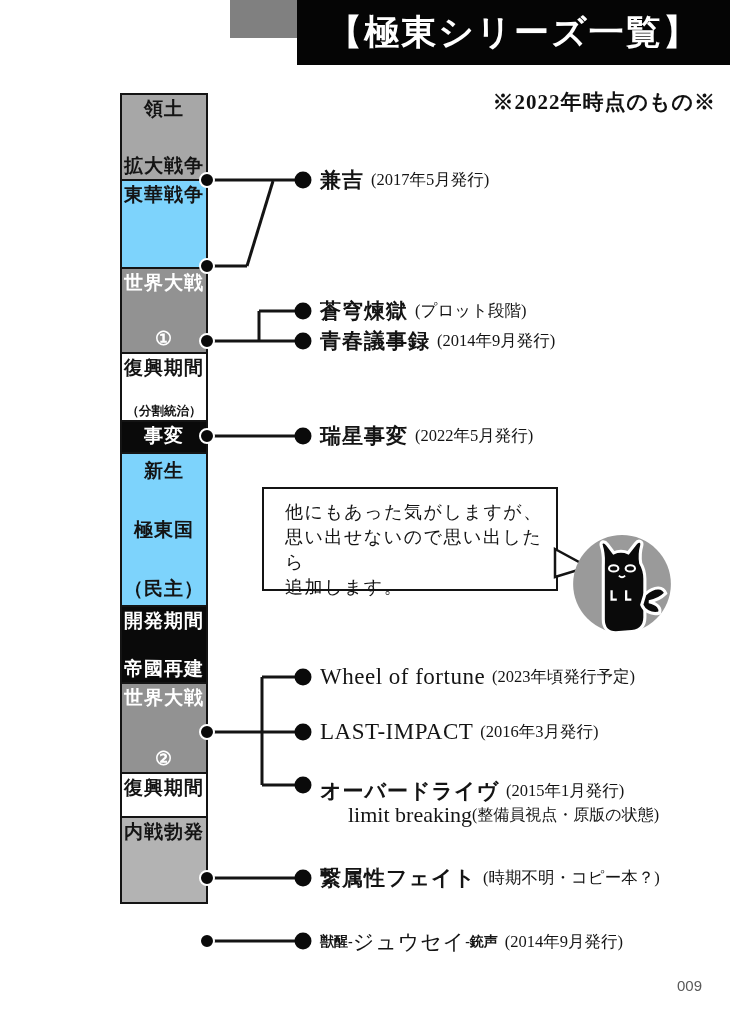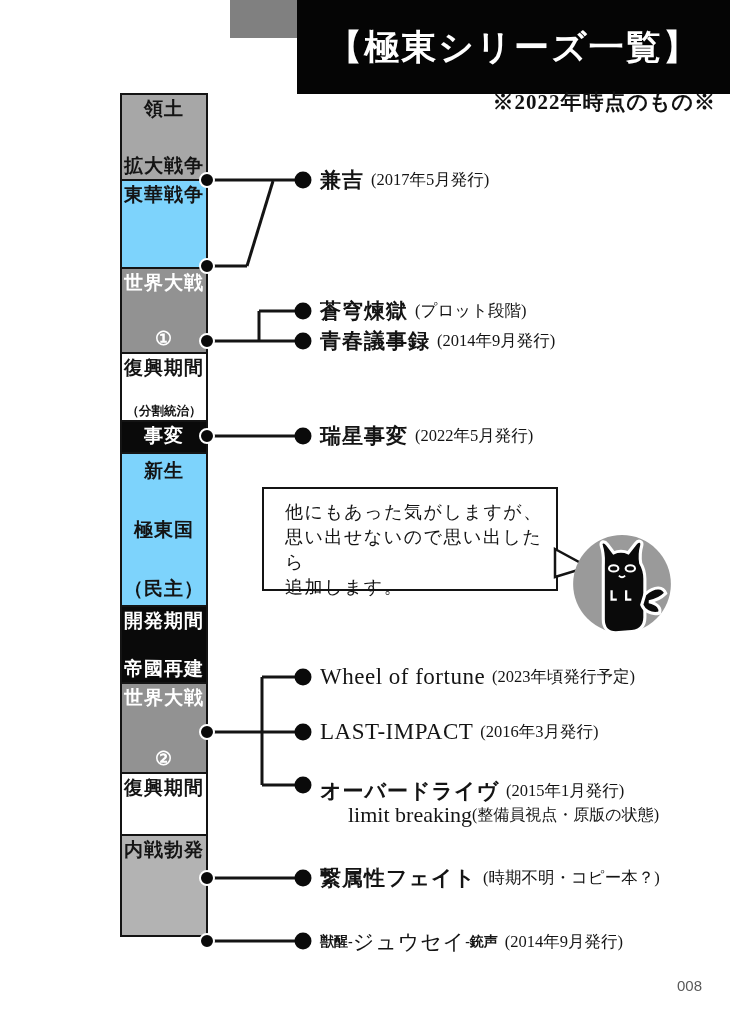--- a/index.html
+++ b/index.html
@@ -1,21 +1,21 @@
 <!DOCTYPE html>
 <html><head>
 <meta charset="utf-8">
 <style>
   * { margin:0; padding:0; box-sizing:border-box; }
   body { background:#e8e8e8; font-family:"Liberation Serif","DejaVu Serif",serif; }
   .page { position:relative; width:730px; height:1024px; background:#ffffff; margin:0 auto; overflow:hidden; }
 
   
   .banner-tab { position:absolute; left:230px; top:0; width:75px; height:38px; background:#808080; }
-  .banner { position:absolute; left:297px; top:0; width:433px; height:94px; background:#050505;
+  .banner { position:absolute; left:297px; top:0; width:433px; height:65px; background:#050505;
             display:flex; align-items:center; justify-content:center; }
   .banner .title { color:#ffffff; font-size:35px; font-weight:600; letter-spacing:2px; }
   .note { position:absolute; right:14px; top:88px; font-size:21px; font-weight:600; color:#111; letter-spacing:1px; }
 
   
   .tl-block { position:absolute; left:120px; width:88px; border:2px solid #141414;
               display:flex; flex-direction:column; align-items:center; justify-content:space-between;
               text-align:center; font-weight:600; color:#141414; }
   .tl-block .ln { font-size:19px; line-height:27px; letter-spacing:1px; }
   .tl-block .ln-small { font-size:12.5px; line-height:18px; letter-spacing:0; }
@@ -91,21 +91,21 @@
     <div class="ln">開発期間</div>
     <div class="ln">帝國再建</div>
   </div>
   <div class="tl-block bg-gray-dark" style="top:682px;height:92px;">
     <div class="ln">世界大戦</div>
     <div class="ln">②</div>
   </div>
   <div class="tl-block bg-white" style="top:772px;height:92px;">
     <div class="ln">復興期間</div>
   </div>
-  <div class="tl-block bg-gray-mid2" style="top:834px;height:103px;">
+  <div class="tl-block bg-gray-mid2" style="top:816px;height:88px;">
     <div class="ln">内戦勃発</div>
   </div>
 
   <div class="bubble">
     <div class="bline">他にもあった気がしますが、</div>
     <div class="bline">思い出せないので思い出したら</div>
     <div class="bline">追加します。</div>
   </div>
 
   <svg class="overlay" width="730" height="1024" viewBox="0 0 730 1024">
@@ -204,14 +204,14 @@
       <path d="M32,34 C32,26 33,22 30,13 C29,9 33,8 36,12 L42,20 C46,18 52,18 56,20 L63,11 C66,7 70,9 69,13 C67,20 67,24 68,30 C71,35 72,39 72,45 L72,82 C72,92 66,96 56,96 L44,97 C36,97 32,92 32,84 Z" fill="#0a0a0a" stroke="#ffffff" stroke-width="3"></path>
       <path d="M72,60 C82,51 90,53 92,59 C88,63 82,66 76,67 C84,69 88,73 86,78 C77,80 71,75 69,70 Z" fill="#0a0a0a" stroke="#ffffff" stroke-width="3"></path>
       <ellipse cx="42" cy="35" rx="4.5" ry="3" fill="none" stroke="#ffffff" stroke-width="2"></ellipse>
       <ellipse cx="58" cy="35" rx="4.5" ry="3" fill="none" stroke="#ffffff" stroke-width="2"></ellipse>
       <path d="M47,42 Q50,45 53,42" fill="none" stroke="#ffffff" stroke-width="1.8"></path>
       <path d="M40,56 v9 h5" fill="none" stroke="#ffffff" stroke-width="2.2"></path>
       <path d="M54,56 v9 h5" fill="none" stroke="#ffffff" stroke-width="2.2"></path>
     </g>
   </svg>
 
-  <div class="pagenum">008</div>
+  <div class="pagenum">009</div>
 </div>
 
 </body></html>

